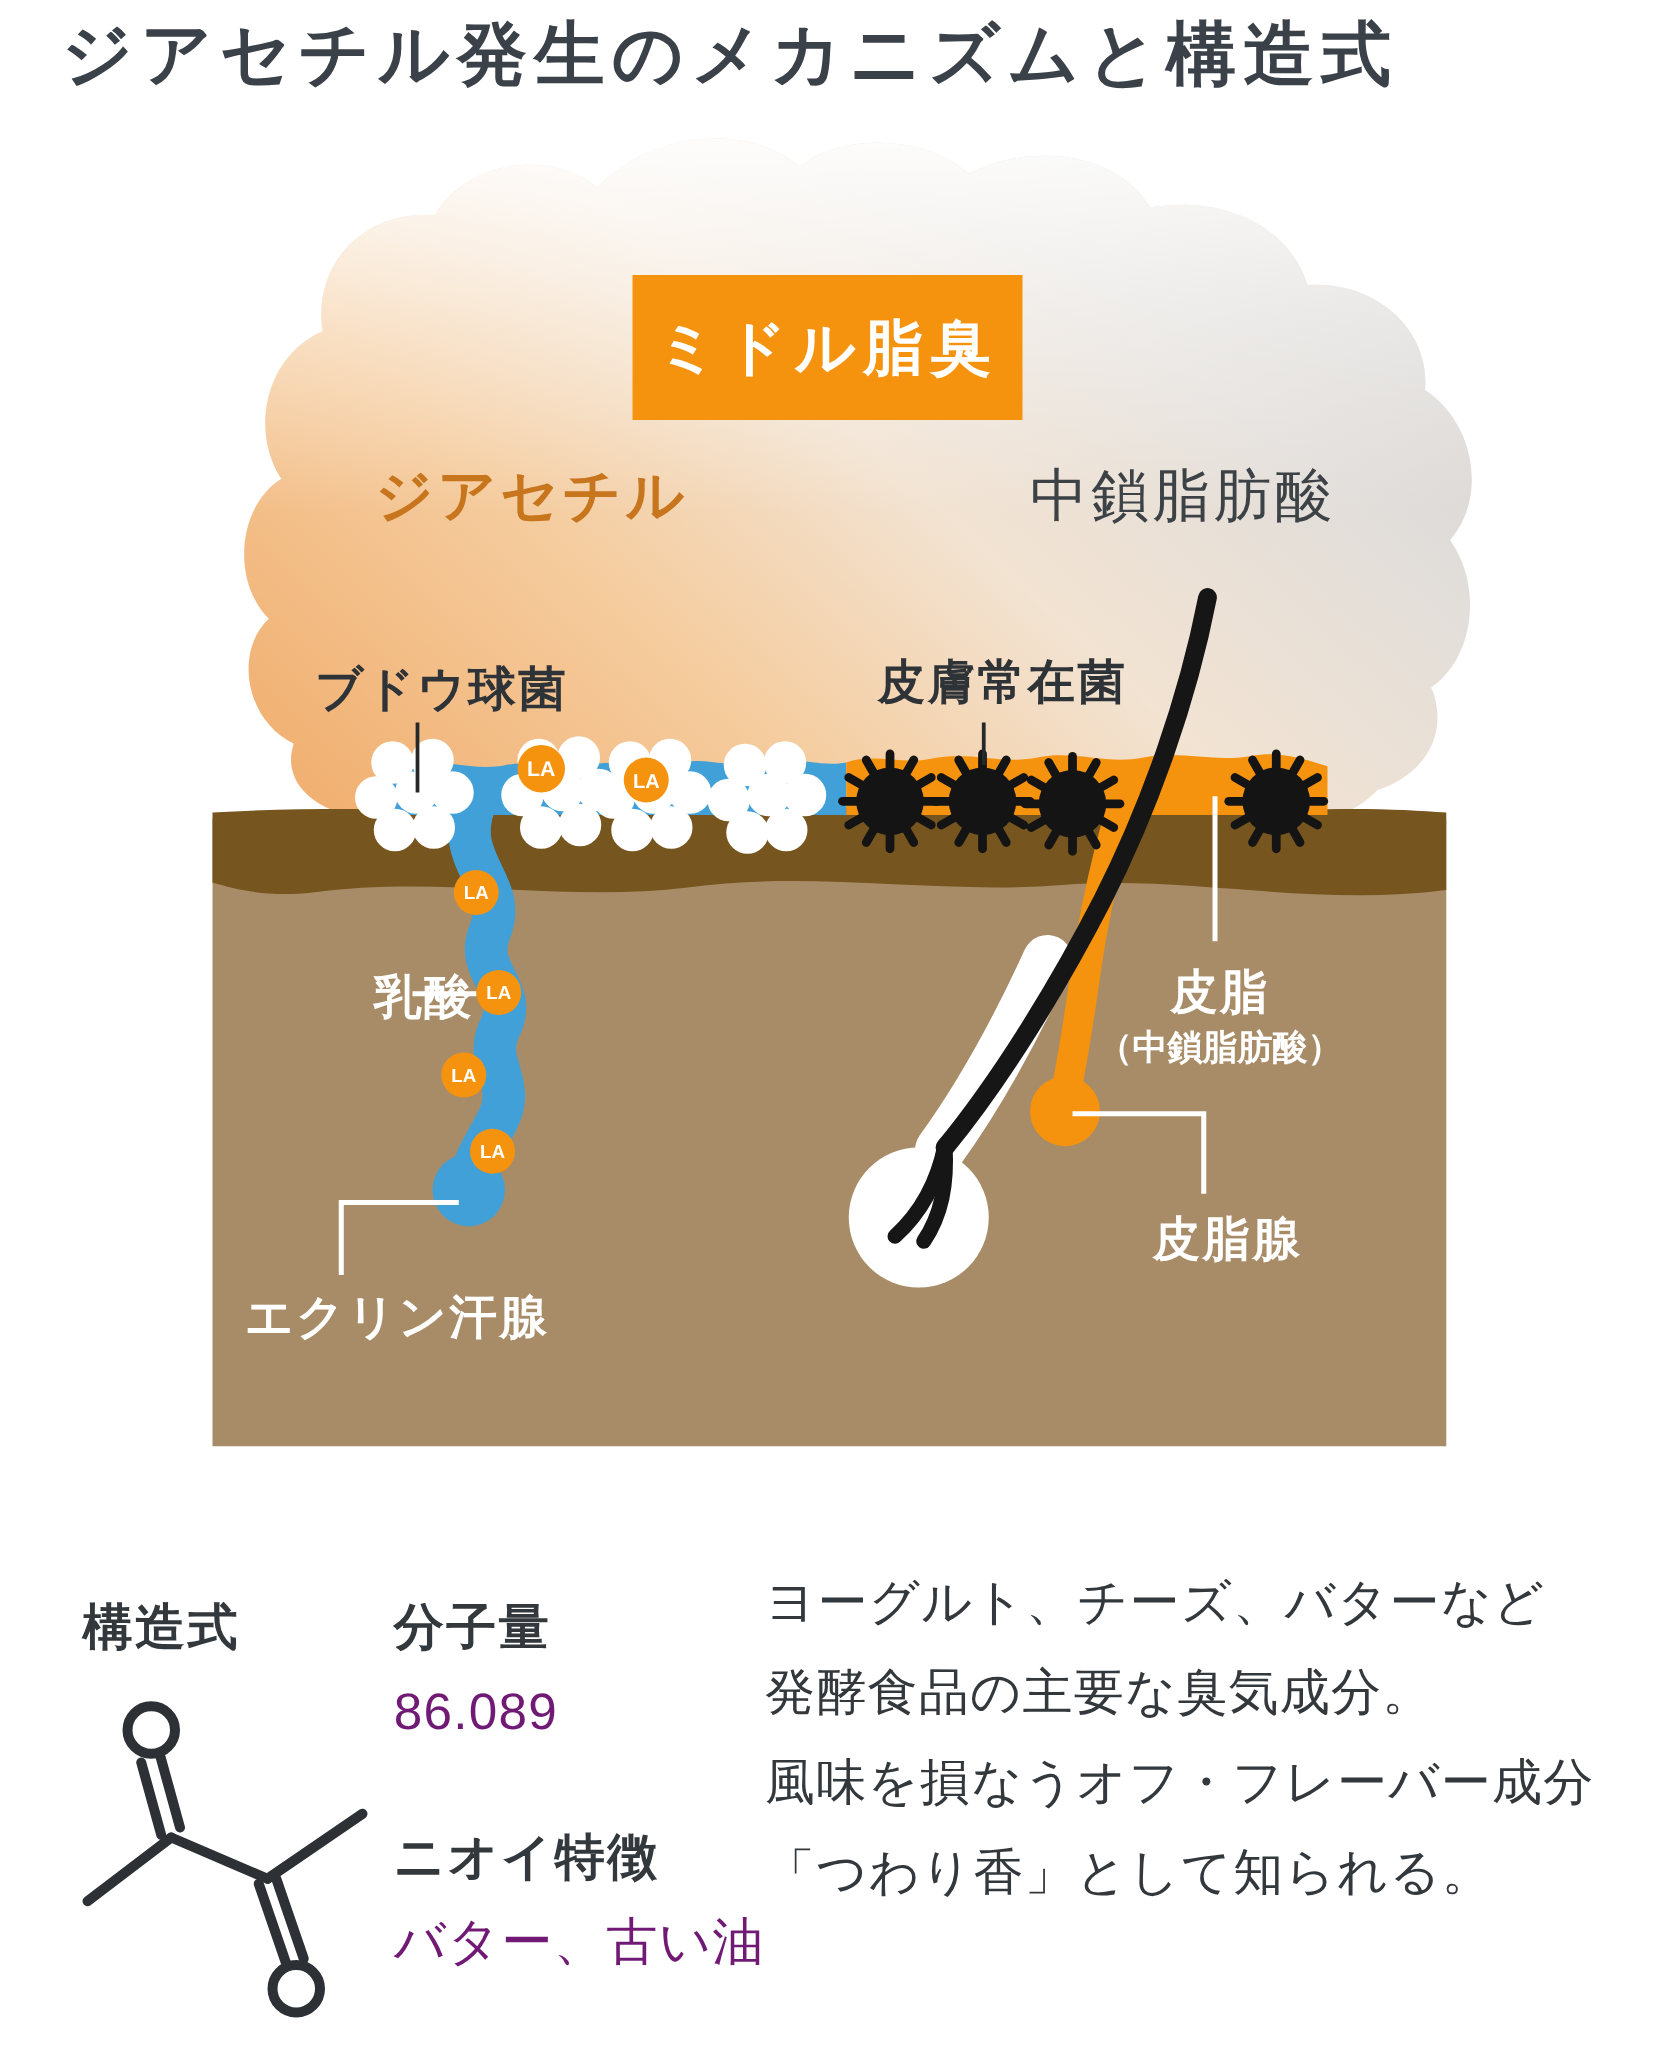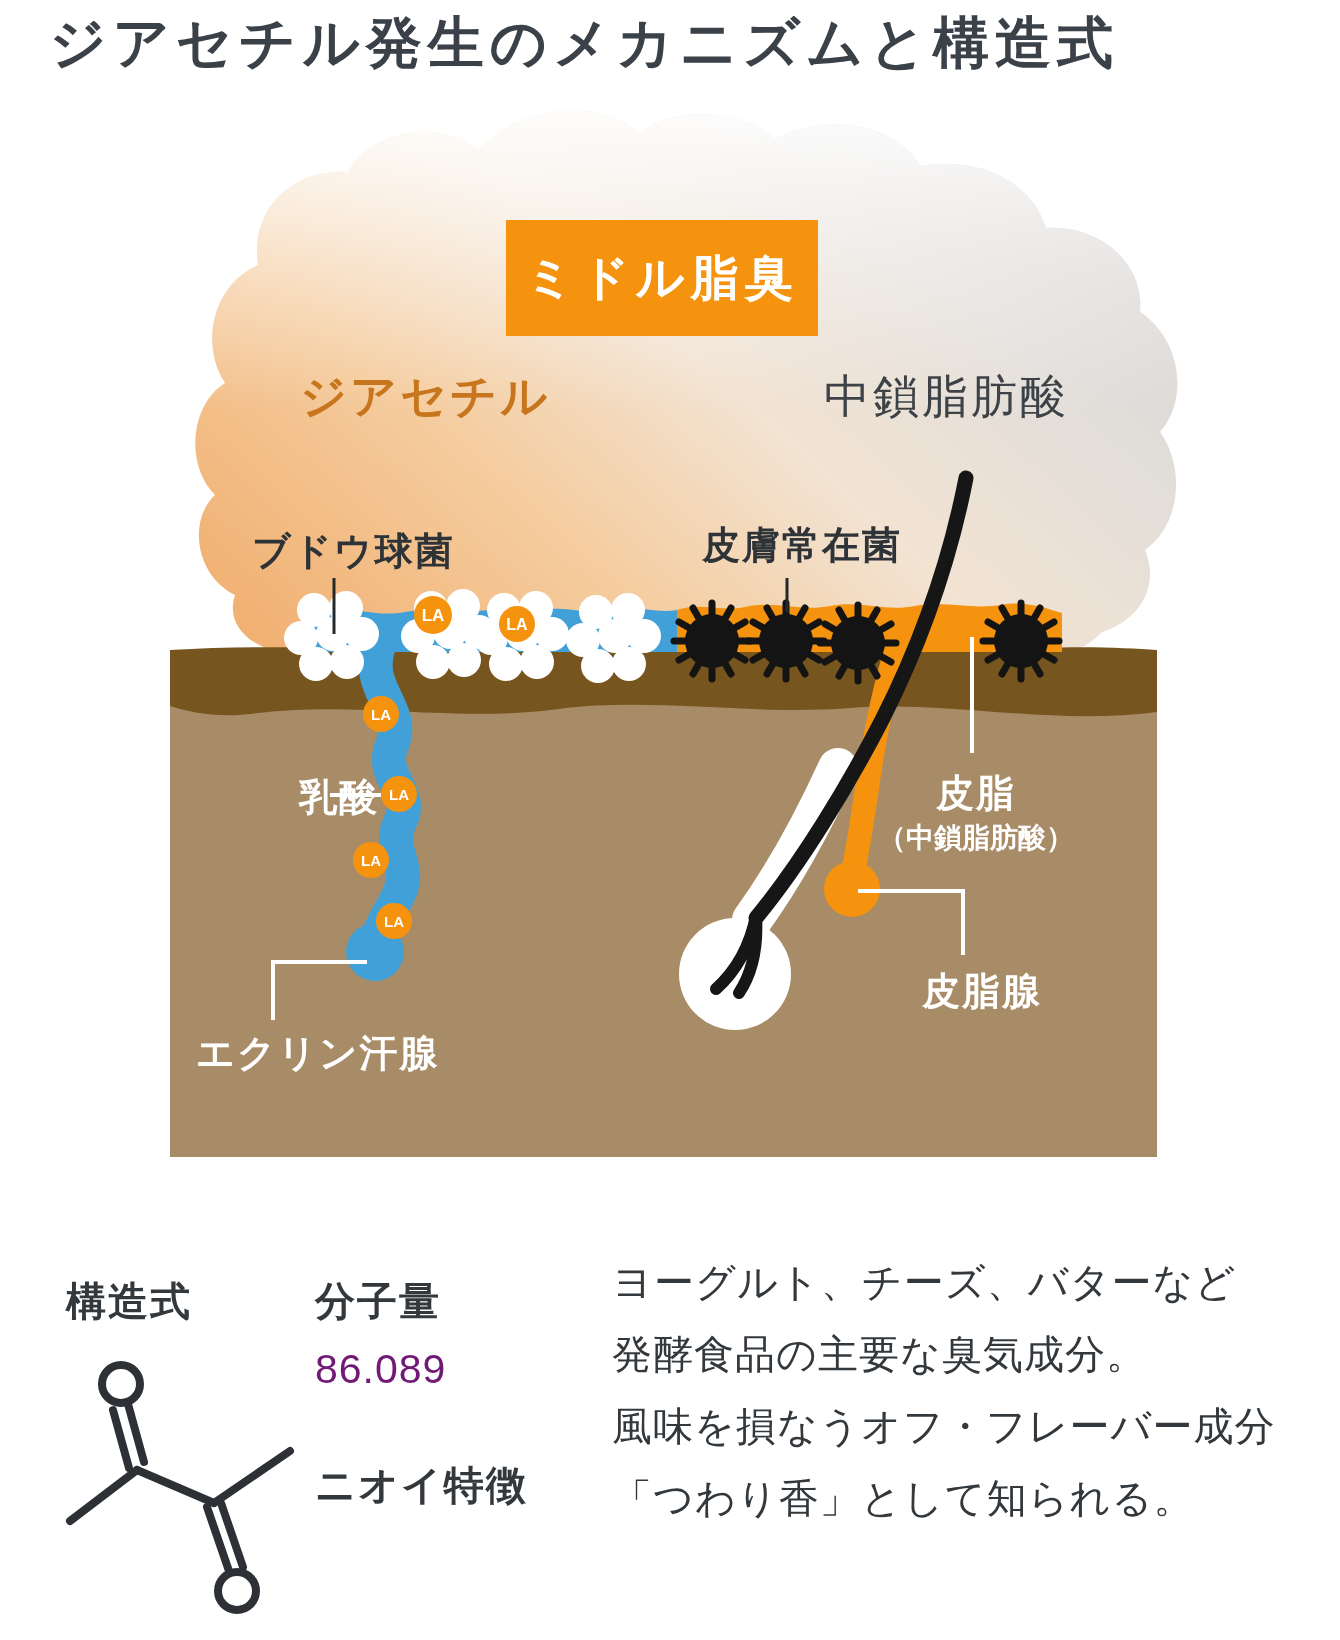--- a/index.html
+++ b/index.html
@@ -194,20 +194,21 @@
     <div class="l2">（中鎖脂肪酸）</div>
   </div>
 
   <div class="abs lbl-white sebaceous">皮脂腺</div>
   <div class="abs lbl-white eccrine">エクリン汗腺</div>
 
   <div class="abs heading h-structure">構造式</div>
   <div class="abs heading h-mw">分子量</div>
   <div class="abs value v-mw">86.089</div>
   <div class="abs heading h-odor">ニオイ特徴</div>
+  <div class="abs value v-odor">バター、古い油</div>
 
   <div class="desc">
     <div class="line">ヨーグルト、チーズ、バターなど</div>
     <div class="line">発酵食品の主要な臭気成分。</div>
     <div class="line">風味を損なうオフ・フレーバー成分</div>
     <div class="line">「つわり香」として知られる。</div>
   </div>
 
 </div>
 

